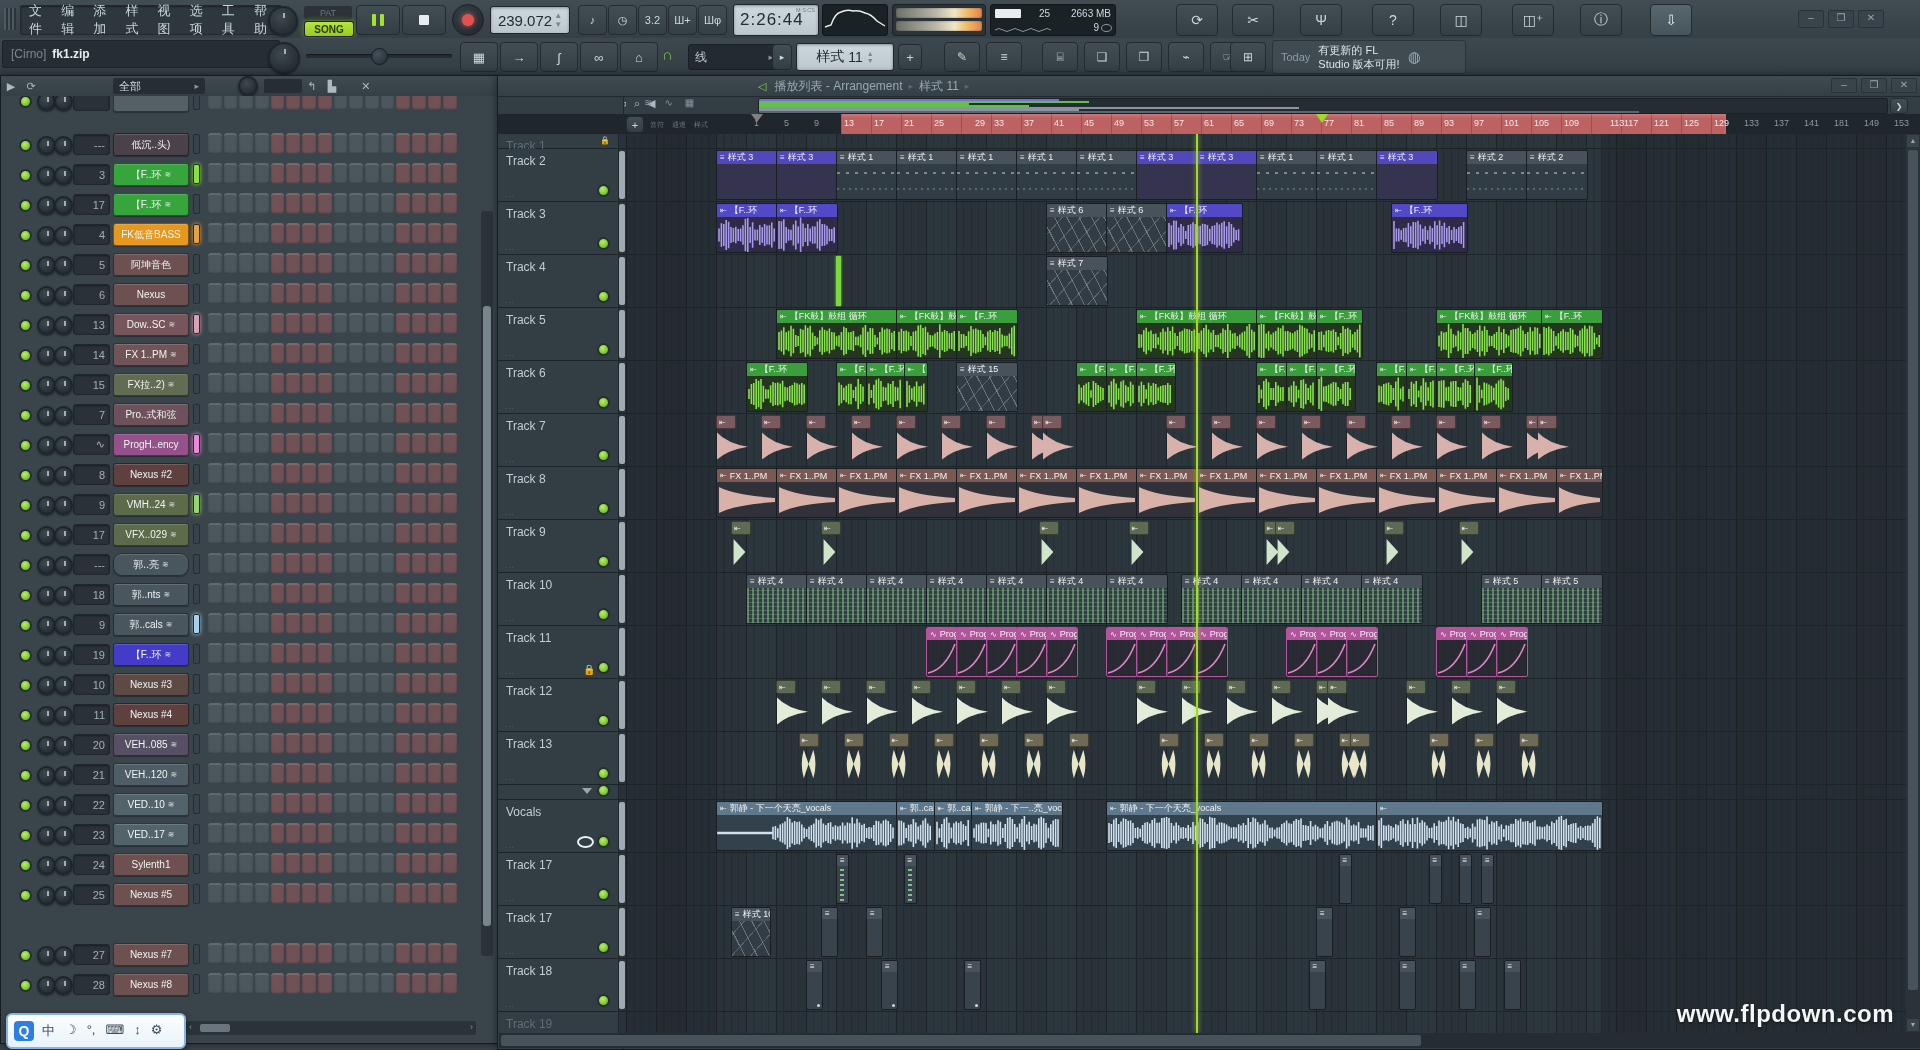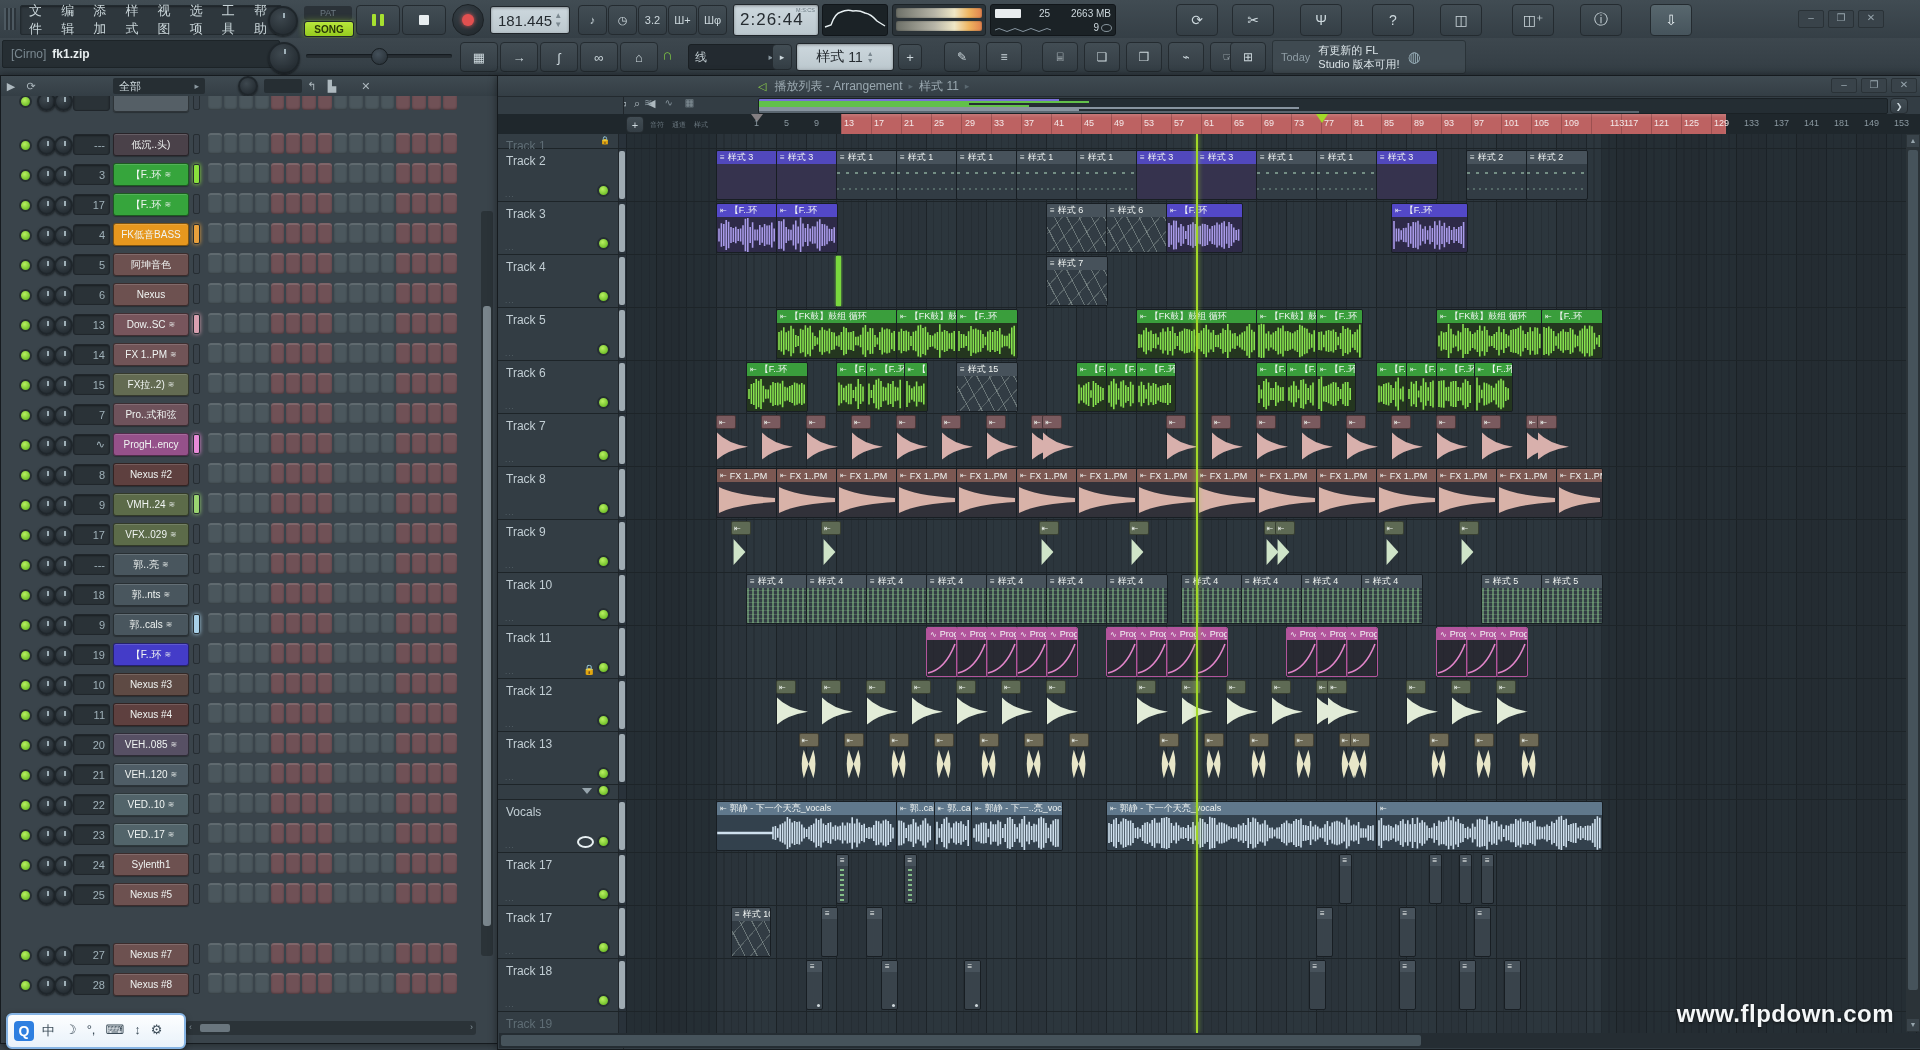--- a/index.html
+++ b/index.html
@@ -191,21 +191,21 @@
         <span class="pausebar"></span>
         <span class="pausebar"></span>
       </div>
     <div class="tbtn" style="left:402px;top:5px;width:42px;height:28px;">
         <span class="stopsq"></span>
       </div>
     <div class="recbtn" style="left:452px;top:4px;">
         <span class="recdot"></span>
       </div>
     <div class="lcd abs" style="left:490px;top:6px;width:78px;height:26px;display:flex;align-items:center;justify-content:center;">
-      <span style="font-size:15px;">181.445</span>
+      <span style="font-size:15px;">239.072</span>
       <span style="font-size:8px;color:#7b8890;margin-left:2px;">▲<br>▼</span>
     </div>
     <div id="iconsA">
         <div class="tbtn" style="left: 578px; top: 5px; width: 27px; height: 28px; font-size: 11px;">♪</div>
         <div class="tbtn" style="left: 608px; top: 5px; width: 27px; height: 28px; font-size: 11px;">◷</div>
         <div class="tbtn" style="left: 638px; top: 5px; width: 27px; height: 28px; font-size: 11px;">3.2</div>
         <div class="tbtn" style="left: 668px; top: 5px; width: 27px; height: 28px; font-size: 11px;">Ш+</div>
         <div class="tbtn" style="left: 698px; top: 5px; width: 27px; height: 28px; font-size: 11px;">Шφ</div>
       </div>
     <div class="lcd abs" style="left:733px;top:4px;width:84px;height:30px;">
@@ -802,21 +802,21 @@
         </div>
         <div class="chanrow" style="top: 454px;">
           <div class="led"></div>
           <div class="cknob knob" style="left: 36px;">
             <i></i>
           </div>
           <div class="cknob knob" style="left: 53px;">
             <i></i>
           </div>
           <div class="numbox">---</div>
-          <div class="namebtn" style="background: linear-gradient(rgb(73, 86, 94), rgb(73, 86, 94));">
+          <div class="namebtn" style="background: linear-gradient(rgb(73, 86, 94), rgb(73, 86, 94)); border-radius: 9px;">
             <span>郭..亮</span>
             <span style="font-size:8px;opacity:.85;">≋</span>
           </div>
           <div class="selstrip"></div>
           <div class="steps">
             <div class="step sg"></div>
             <div class="step sg"></div>
             <div class="step sg"></div>
             <div class="step sg"></div>
             <div class="step sr"></div>
@@ -1440,21 +1440,21 @@
             <div style="position: absolute; left: 840px; top: 0px; bottom: 0px; width: 1px; background: rgba(0, 0, 0, 0.18);"></div>
             <div style="position: absolute; left: 870px; top: 0px; bottom: 0px; width: 1px; background: rgba(0, 0, 0, 0.18);"></div>
           </div>
           <span class="rnum" style="left: 3px;">1</span>
           <span class="rnum" style="left: 33px;">5</span>
           <span class="rnum" style="left: 63px;">9</span>
           <span class="rnum" style="left: 93px; color: rgb(244, 233, 233);">13</span>
           <span class="rnum" style="left: 123px; color: rgb(244, 233, 233);">17</span>
           <span class="rnum" style="left: 153px; color: rgb(244, 233, 233);">21</span>
           <span class="rnum" style="left: 183px; color: rgb(244, 233, 233);">25</span>
-          <span class="rnum" style="left: 214px; color: rgb(244, 233, 233);">29</span>
+          <span class="rnum" style="left: 224px; color: rgb(244, 233, 233);">29</span>
           <span class="rnum" style="left: 243px; color: rgb(244, 233, 233);">33</span>
           <span class="rnum" style="left: 273px; color: rgb(244, 233, 233);">37</span>
           <span class="rnum" style="left: 303px; color: rgb(244, 233, 233);">41</span>
           <span class="rnum" style="left: 333px; color: rgb(244, 233, 233);">45</span>
           <span class="rnum" style="left: 363px; color: rgb(244, 233, 233);">49</span>
           <span class="rnum" style="left: 393px; color: rgb(244, 233, 233);">53</span>
           <span class="rnum" style="left: 423px; color: rgb(244, 233, 233);">57</span>
           <span class="rnum" style="left: 453px; color: rgb(244, 233, 233);">61</span>
           <span class="rnum" style="left: 483px; color: rgb(244, 233, 233);">65</span>
           <span class="rnum" style="left: 513px; color: rgb(244, 233, 233);">69</span>

